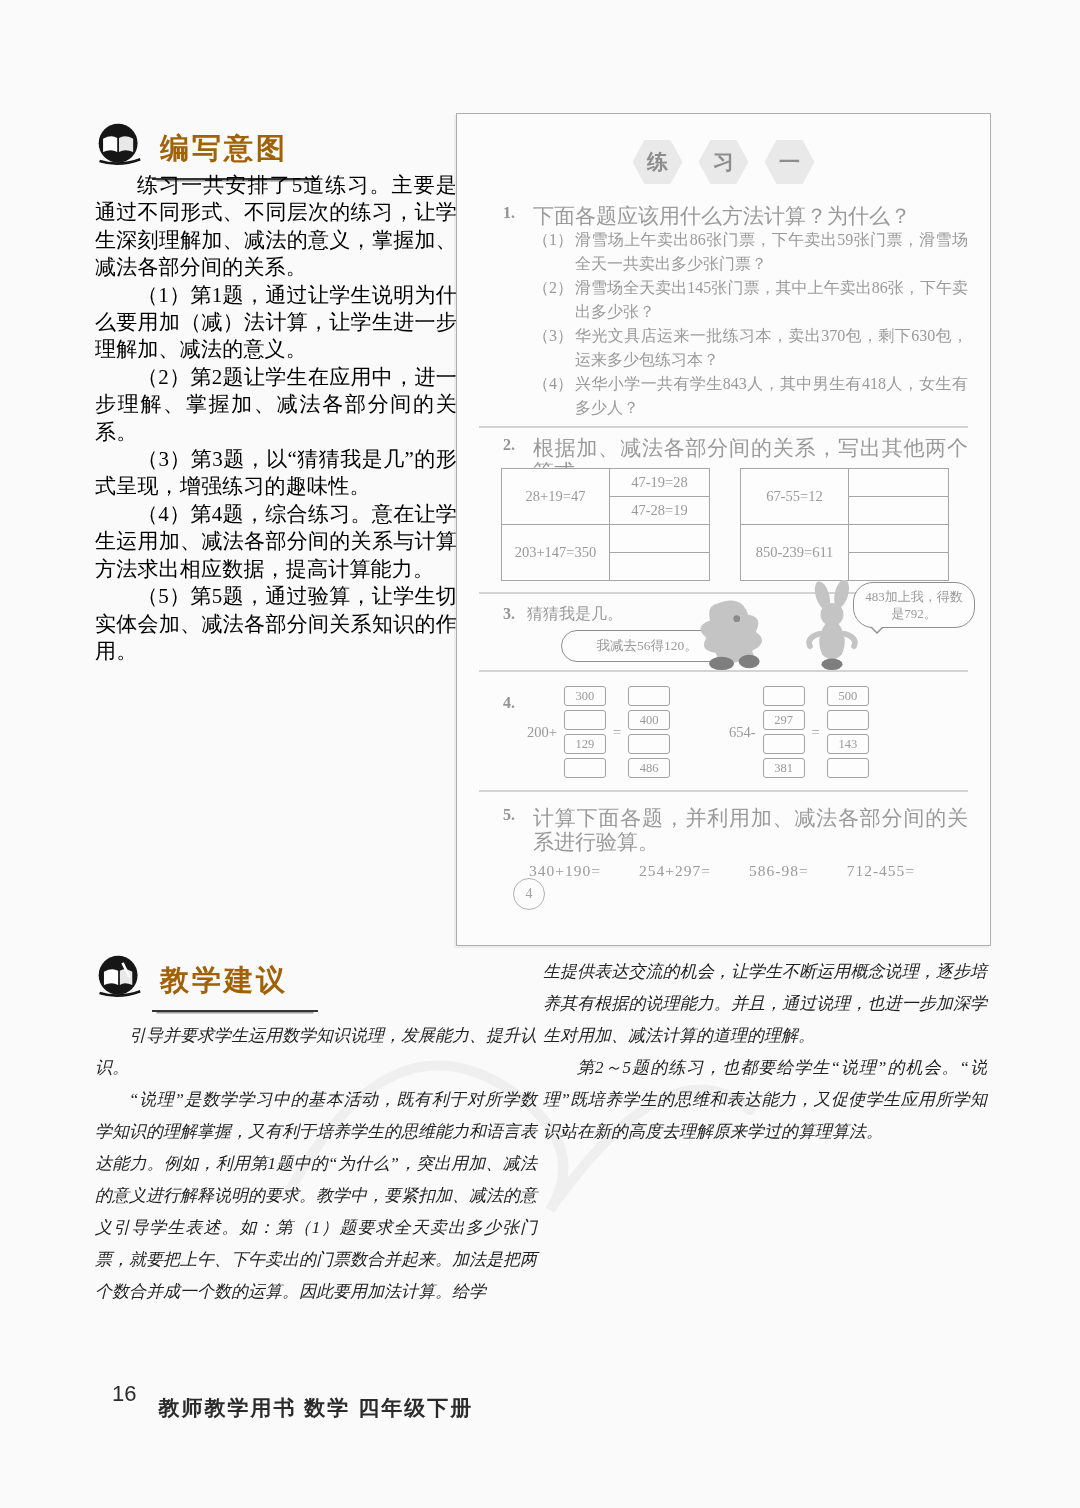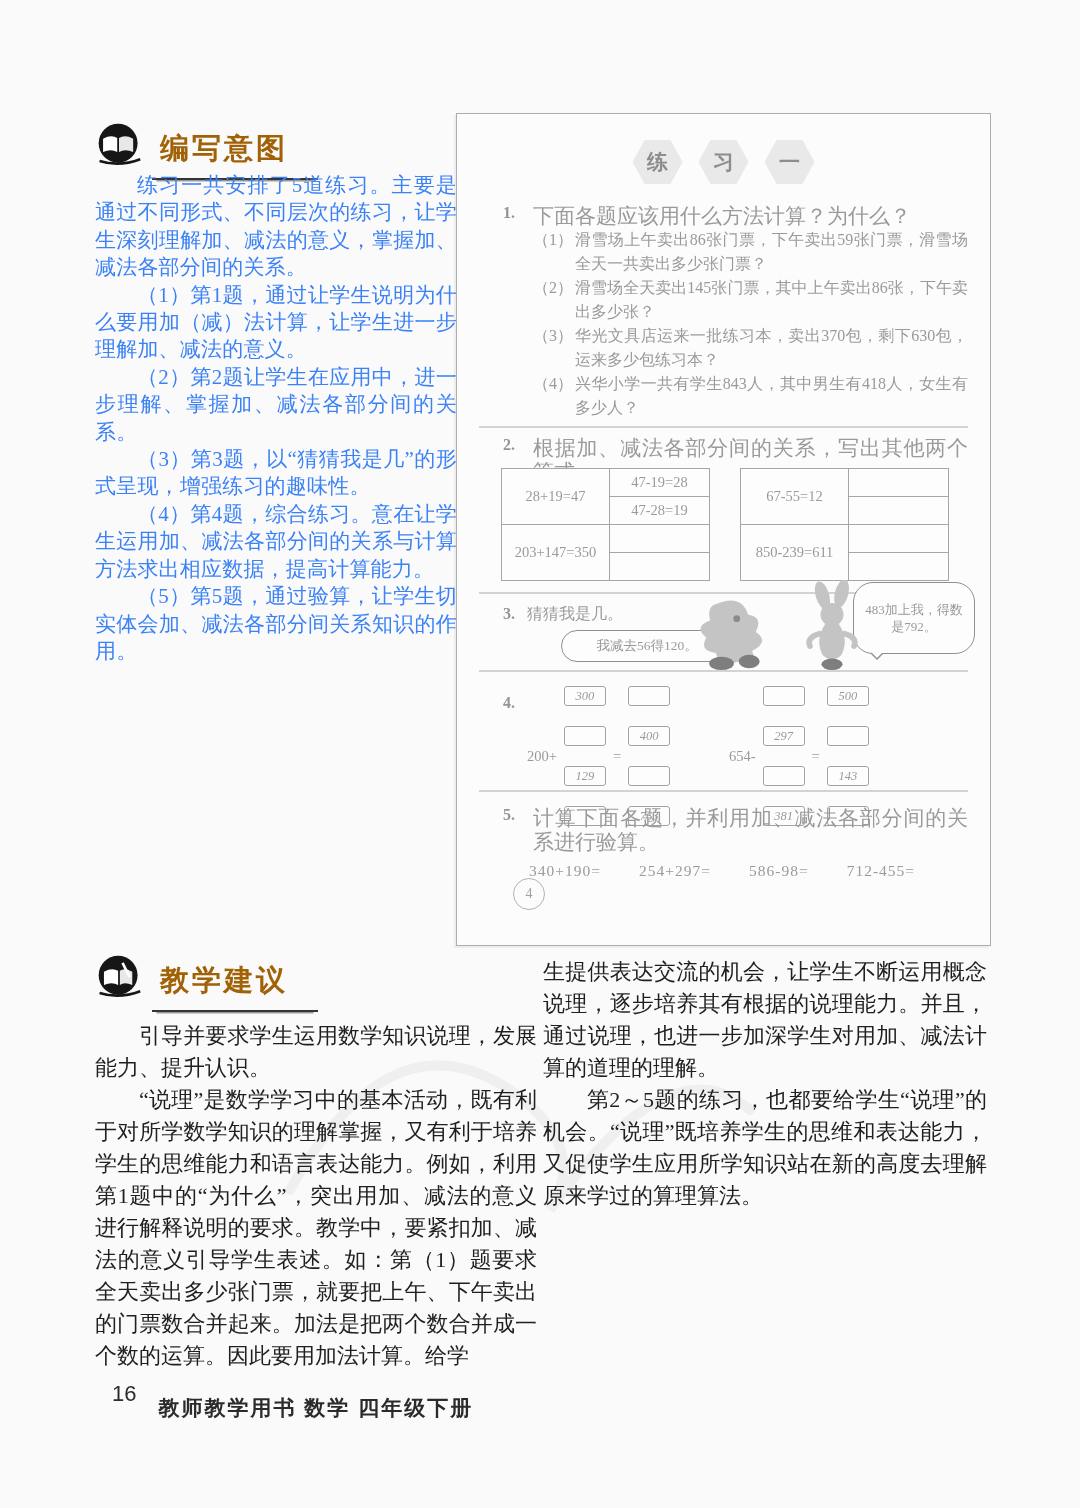--- a/index.html
+++ b/index.html
@@ -19,21 +19,21 @@
     padding:7px 30px 9px 8px; border-bottom:2.5px solid #343434;
     box-shadow:0 6px 0 -4.5px #9a9a9a;
   }
   #intent-header { left:96px; top:122px; }
   #suggest-header { left:96px; top:954px; }
 
   
   #intent-body { position:absolute; left:95px; top:172px; width:362px; }
   #intent-body p {
     font-size:21px; line-height:27.4px; text-align:justify; text-indent:2em;
-    color:#3b82f6; letter-spacing:0.2px;
+    color:#000000; letter-spacing:0.2px;
   }
 
   
   .textbook {
     position:absolute; left:456px; top:113px; width:535px; height:833px;
     background:#fcfcfc; border:1.5px solid #aeaeae;
     box-shadow:-2px 2px 0 rgba(0,0,0,.05);
   }
   .badges { position:absolute; top:26px; left:0; right:0; display:flex; justify-content:center; gap:16px; }
   .hex {
@@ -64,52 +64,52 @@
 
   #prob3-label { position:absolute; left:46px; top:490px; font-size:16px; color:#9a9a9a; }
   #prob3-label b { font-weight:700; color:#949494; margin-right:12px; }
   .bubble {
     position:absolute; background:#fdfdfd; border:1.5px solid #8f8f8f;
     color:#9a9a9a; display:flex; align-items:center; justify-content:center;
   }
   #bubble-left { left:104px; top:516px; width:172px; height:32px; border-radius:16px; font-size:13.5px; }
   #bubble-left::before { content:""; position:absolute; right:-14px; top:9px; border:7px solid transparent; border-left-color:#8f8f8f; }
   #bubble-left::after  { content:""; position:absolute; right:-10px; top:11px; border:5px solid transparent; border-left-color:#fdfdfd; }
-  #bubble-right { left:396px; top:468px; width:122px; padding:18px 6px; border-radius:20px; font-size:13px; line-height:17px; text-align:center; }
+  #bubble-right { left:396px; top:468px; width:122px; padding:5px 6px; border-radius:20px; font-size:13px; line-height:17px; text-align:center; }
   #bubble-right::before { content:""; position:absolute; left:16px; bottom:-14px; border:7px solid transparent; border-top-color:#8f8f8f; }
   #bubble-right::after  { content:""; position:absolute; left:18px; bottom:-10px; border:5px solid transparent; border-top-color:#fdfdfd; }
   .char { position:absolute; }
   #char-squirrel { left:232px; top:478px; }
   #char-rabbit   { left:336px; top:466px; }
 
   #prob4-num { position:absolute; left:46px; top:580px; font-weight:700; color:#949494; font-size:16px; }
   .chain { position:absolute; display:flex; align-items:center; gap:7px; color:#9a9a9a; }
   #chain-left  { left:70px;  top:572px; }
   #chain-right { left:272px; top:572px; }
-  .ccol { display:flex; flex-direction:column; gap:20px;font-style:italic; }
+  .ccol { display:flex; flex-direction:column; gap:4px; }
   .cbox {
     width:42px; height:20px; border:1.4px solid #a3a3a3; border-radius:3px;
     font-size:12.5px; color:#9a9a9a; background:#fdfdfd;
     display:flex; align-items:center; justify-content:center;
   }
   .cpre, .ceq { font-size:14.5px; }
 
   #prob5 { top:692px; }
   .exprs { position:absolute; top:722px; left:72px; display:flex; gap:38px; font-size:15.5px; color:#9a9a9a; letter-spacing:1px;margin-top:26px; }
   .pgbadge {
     position:absolute; left:56px; top:764px; width:32px; height:32px;
     border:1.5px solid #b3b3b3; border-radius:50%; color:#a0a0a0; font-size:14px;
     display:flex; align-items:center; justify-content:center;
   }
 
   
   #bottom-left  { position:absolute; left:95px;  top:1020px; width:442px; }
   #bottom-right { position:absolute; left:543px; top:956px;  width:444px; }
   #bottom-left p, #bottom-right p {
-    font-size:22px; line-height:32px; text-align:justify; text-indent:2em; color:#1f1f1f;
+    font-size:17px; line-height:32px; text-align:justify; text-indent:2em; color:#1f1f1f;font-style:italic;
   }
   #bottom-right p.cont { text-indent:0; }
 
   
   .footer {
     position:absolute; left:112px; top:1366px; display:flex; gap:22px; align-items:center;
     font-family:"Liberation Sans","DejaVu Sans",sans-serif;
   }
   .footer .num { font-size:22px; color:#2b2b2b; }
   .footer .txt { font-size:21px; color:#2b2b2b; letter-spacing:2px; font-weight:600;margin-top:28px; }
@@ -252,21 +252,21 @@
         <span class="cbox">300</span>
         <span class="cbox"></span>
         <span class="cbox">129</span>
         <span class="cbox"></span>
       </div>
       <span class="ceq">=</span>
       <div class="ccol">
         <span class="cbox"></span>
         <span class="cbox">400</span>
         <span class="cbox"></span>
-        <span class="cbox">763</span>
+        <span class="cbox">486</span>
       </div>
     </div>
     <div class="chain" id="chain-right">
       <span class="cpre">654-</span>
       <div class="ccol">
         <span class="cbox"></span>
         <span class="cbox">297</span>
         <span class="cbox"></span>
         <span class="cbox">381</span>
       </div>

